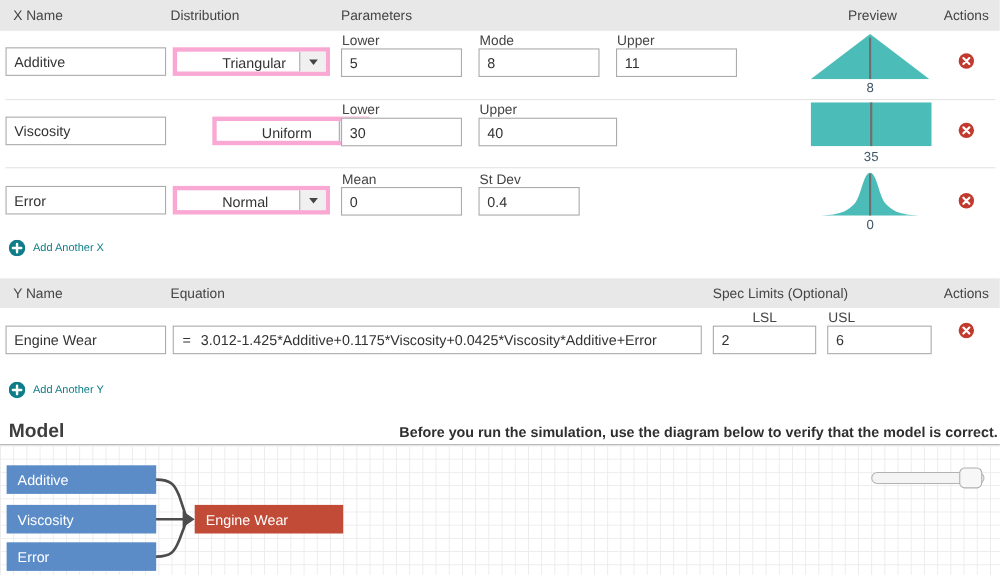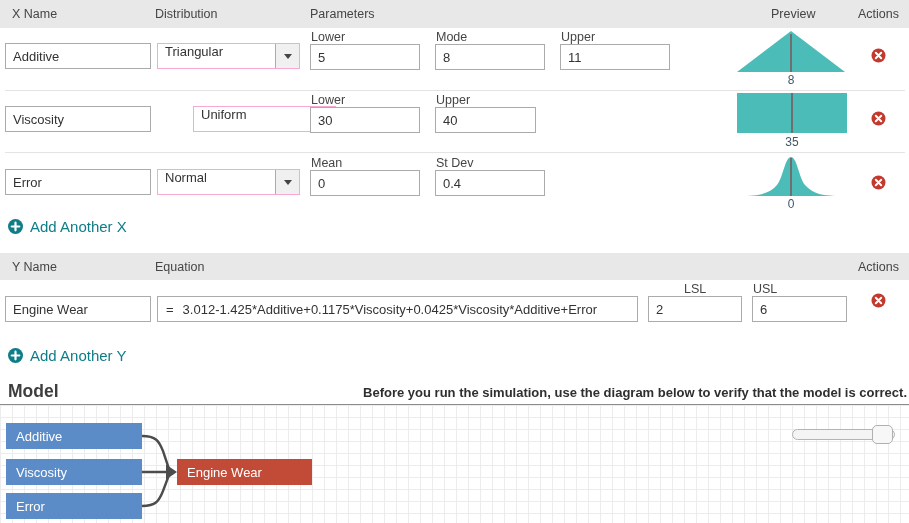--- a/index.html
+++ b/index.html
@@ -11,40 +11,40 @@
   .strip { position:absolute; left:0; width:909px; background:#e8e8e8; }
   .strip-label { position:absolute; top:0; height:100%; display:flex; align-items:center;
                  font-size:12.5px; color:#454545; }
 
   
   .tinput { position:absolute; height:26px; border:1px solid #ababab; background:#fff;
             font-family:"Liberation Sans", sans-serif; font-size:13px; color:#333;
             padding:0 7px; outline:none; }
 
   
-  .combo { position:absolute; height:26px; width:143px; border:1px solid #f9a8d4; background:#fff;
-           display:flex; align-items:flex-start; cursor:default; }
+  .combo { position:absolute; height:26px; width:143px; border:4px solid #f9a8d4; background:#fff;
+           display:flex; align-items:flex-end; cursor:default;padding-left:34px; }
   .combo-value { flex:1; font-size:13px; color:#333; padding-left:7px; }
   .combo-btn { width:24px; height:100%; background:#f0f0f0; border-left:1px solid #ababab;
                display:flex; align-items:center; justify-content:center; }
   .caret { width:0; height:0; border-left:4px solid transparent; border-right:4px solid transparent;
            border-top:5px solid #444; }
 
   .param-label { position:absolute; font-size:12.5px; color:#454545; white-space:nowrap; }
 
   .sep { position:absolute; left:5px; width:900px; height:1px; background:#e4e4e4; }
 
   .preview-wrap { position:absolute; }
   .preview-num { position:absolute; font-size:12px; color:#3f5668; text-align:center; }
 
   .icon-btn { position:absolute; width:15px; height:15px; cursor:pointer; background:none; border:none; padding:0; }
 
   .add-link { position:absolute; display:flex; align-items:center; gap:7px; cursor:pointer;
               background:none; border:none; padding:0; }
-  .add-link span { font-size:15px; color:#0e7d88; }
+  .add-link span { font-size:10px; color:#0e7d88; }
 
   .eq-box { position:absolute; height:26px; border:1px solid #ababab; background:#fff;
             display:flex; align-items:center; font-size:13px; color:#333; padding:0 8px;
             white-space:nowrap; overflow:hidden; }
   .eq-prefix { margin-right:9px; color:#333; }
 
   
   .model-title { position:absolute; font-size:17.5px; font-weight:bold; color:#3e3e3e; }
   .model-note  { position:absolute; right:2px; font-size:13px; font-weight:600; color:#2f2f2f; }
   .rule { position:absolute; left:0; width:909px; height:1px; background:#8c8c8c; }
@@ -109,21 +109,21 @@
   <input class="tinput" style="left: 5px; top: 106px; width: 146px;" value="Viscosity">
   <div class="combo" style="left:157px;top:106px;margin-left:36px;">
     <span class="combo-value">Uniform</span>
     <span class="combo-btn">
         <span class="caret"></span>
       </span>
   </div>
   <div class="param-label" style="left:311px;top:93px;">Lower</div>
   <input class="tinput" style="left: 310px; top: 107px; width: 110px;" value="30">
   <div class="param-label" style="left:436px;top:93px;">Upper</div>
-  <input class="tinput" style="left: 435px; top: 107px; width: 101px;" value="40">
+  <input class="tinput" style="left: 435px; top: 107px; width: 126px;" value="40">
   <div class="preview-wrap" style="left:737px;top:93px;">
     <svg width="110" height="40" viewBox="0 0 110 40">
       <rect x="0" y="0" width="110" height="40" fill="#4cbcb8"></rect>
       <line x1="55" y1="0" x2="55" y2="40" stroke="#6f6f6f" stroke-width="2"></line>
     </svg>
   </div>
   <div class="preview-num" style="left:737px;top:135px;width:110px;">35</div>
   <button class="icon-btn" style="left:871px;top:111px;">
     <svg width="15" height="15" viewBox="0 0 15 15">
       <circle cx="7.5" cy="7.5" r="7" fill="#c23a2d"></circle>
@@ -136,21 +136,21 @@
   <input class="tinput" style="left: 5px; top: 169px; width: 146px;" value="Error">
   <div class="combo" style="left:157px;top:169px;">
     <span class="combo-value">Normal</span>
     <span class="combo-btn">
         <span class="caret"></span>
       </span>
   </div>
   <div class="param-label" style="left:311px;top:156px;text-align:right;">Mean</div>
   <input class="tinput" style="left: 310px; top: 170px; width: 110px;" value="0">
   <div class="param-label" style="left:436px;top:156px;text-align:center;">St Dev</div>
-  <input class="tinput" style="left: 435px; top: 170px; width: 110px;" value="0.4">
+  <input class="tinput" style="left: 435px; top: 170px; width: 92px;" value="0.4">
   <div class="preview-wrap" style="left:740px;top:154px;">
     <svg width="102" height="43" viewBox="0 0 102 43">
       <path d="M0,42 C19,42 29,40 37,31 C43,24 45,3 51,3 C57,3 59,24 65,31 C73,40 83,42 102,42 Z" fill="#4cbcb8"></path>
       <line x1="51" y1="4" x2="51" y2="42" stroke="#6f6f6f" stroke-width="2"></line>
     </svg>
   </div>
   <div class="preview-num" style="left:740px;top:197px;width:102px;">0</div>
   <button class="icon-btn" style="left:871px;top:175px;">
     <svg width="15" height="15" viewBox="0 0 15 15">
       <circle cx="7.5" cy="7.5" r="7" fill="#c23a2d"></circle>
@@ -162,20 +162,21 @@
     <svg width="15" height="15" viewBox="0 0 15 15">
       <circle cx="7.5" cy="7.5" r="7.5" fill="#0e7d88"></circle>
       <path d="M7.5,3.7 L7.5,11.3 M3.7,7.5 L11.3,7.5" stroke="#fff" stroke-width="2.2" stroke-linecap="round"></path>
     </svg>
     <span>Add Another X</span>
   </button>
 
   <div class="strip" style="top:253px;height:27px;">
     <div class="strip-label" style="left:12px;">Y Name</div>
     <div class="strip-label" style="left:155px;">Equation</div>
+    <div class="strip-label" style="left:648px;">Spec Limits (Optional)</div>
     <div class="strip-label" style="left:858px;">Actions</div>
   </div>
 
   <input class="tinput" style="left: 5px; top: 296px; width: 146px;" value="Engine Wear">
   <div class="eq-box" style="left:157px;top:296px;width:481px;">
     <span class="eq-prefix">=</span>
     <span>3.012-1.425*Additive+0.1175*Viscosity+0.0425*Viscosity*Additive+Error</span>
   </div>
   <div class="param-label" style="left:684px;top:282px;">LSL</div>
   <input class="tinput" style="left: 648px; top: 296px; width: 94px;" value="2">

